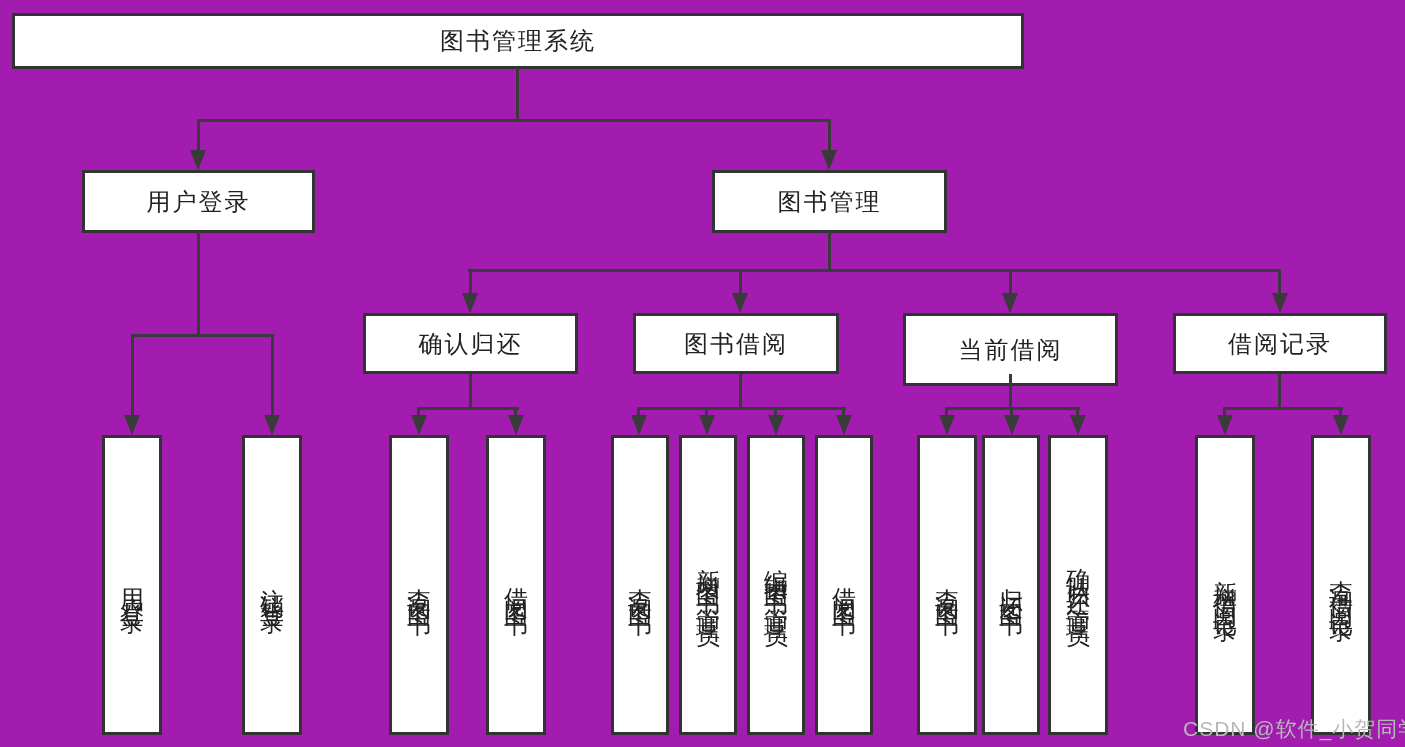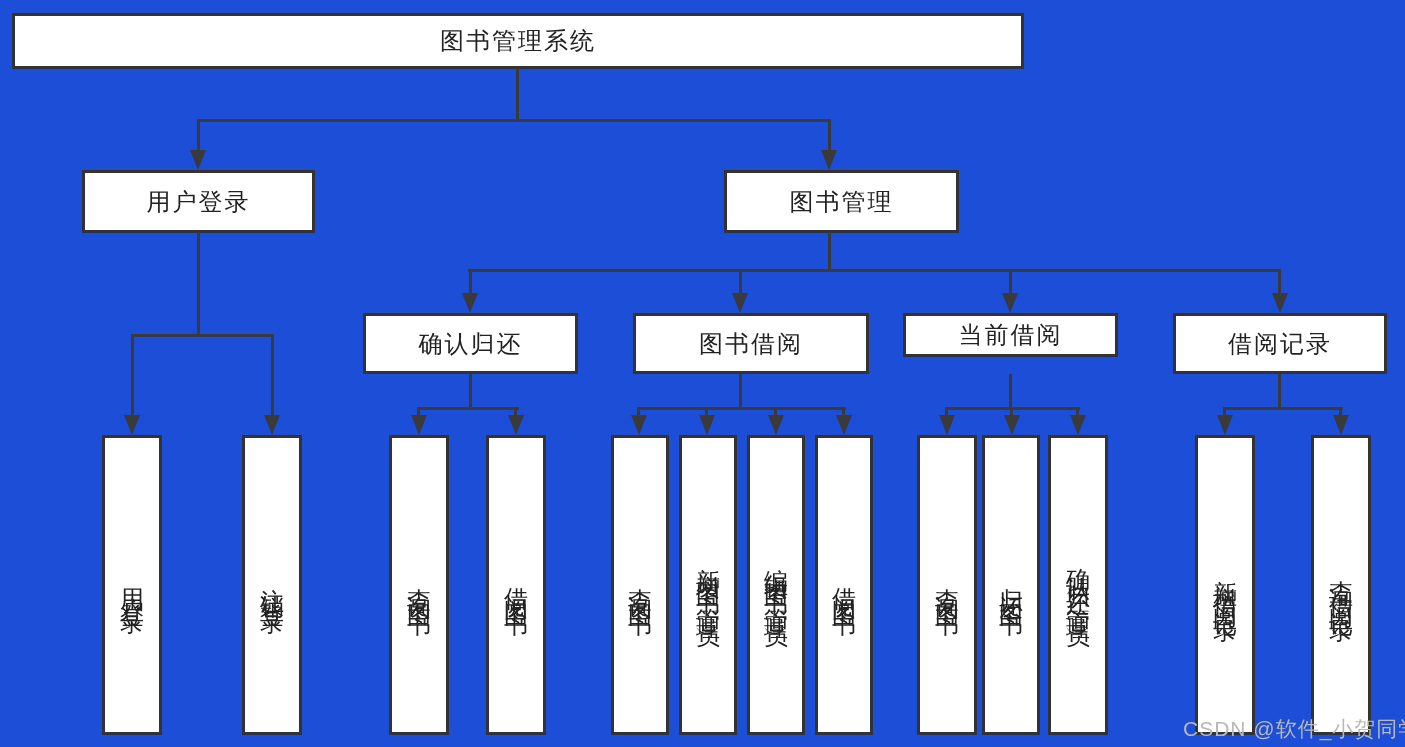--- a/index.html
+++ b/index.html
@@ -1,20 +1,20 @@
 <!DOCTYPE html>
 <html><head>
 <meta charset="utf-8">
 <style>
   html, body { margin: 0; padding: 0; background: #ffffff; }
   .stage {
     position: relative;
     width: 1405px;
     height: 747px;
-    background: #1d4ed8;
+    background: #a21caf;
     font-family: "Liberation Sans", "DejaVu Sans", sans-serif;
     overflow: hidden;
   }
   .box {
     position: absolute;
     background: #ffffff;
     border: 3px solid #333333;
     box-sizing: border-box;
     display: flex;
     align-items: center;
@@ -61,43 +61,43 @@
   <div class="box" style="left:12px; top:13px; width:1012px; height:56px;">图书管理系统</div>
 
   <div class="line" style="left:516px; top:68px; width:3px; height:53px;"></div>
   <div class="line" style="left:197px; top:119px; width:634px; height:3px;"></div>
   <div class="line" style="left:197px; top:119px; width:3px; height:33px;"></div>
   <div class="arrow" style="left:190px; top:150px;"></div>
   <div class="line" style="left:828px; top:119px; width:3px; height:33px;"></div>
   <div class="arrow" style="left:821px; top:150px;"></div>
 
   <div class="box" style="left:82px; top:170px; width:233px; height:63px;">用户登录</div>
-  <div class="box" style="left:712px; top:170px; width:235px; height:63px;margin-left:12px;">图书管理</div>
+  <div class="box" style="left:712px; top:170px; width:235px; height:63px;">图书管理</div>
 
   <div class="line" style="left:197px; top:232px; width:3px; height:104px;"></div>
   <div class="line" style="left:131px; top:334px; width:143px; height:3px;"></div>
   <div class="line" style="left:131px; top:334px; width:3px; height:84px;"></div>
   <div class="arrow" style="left:124px; top:415px;"></div>
   <div class="line" style="left:271px; top:334px; width:3px; height:84px;"></div>
   <div class="arrow" style="left:264px; top:415px;"></div>
 
   <div class="line" style="left:828px; top:232px; width:3px; height:40px;"></div>
   <div class="line" style="left:468px; top:269px; width:813px; height:3px;"></div>
   <div class="line" style="left:469px; top:269px; width:3px; height:26px;"></div>
   <div class="arrow" style="left:462px; top:293px;"></div>
   <div class="line" style="left:739px; top:269px; width:3px; height:26px;"></div>
   <div class="arrow" style="left:732px; top:293px;"></div>
   <div class="line" style="left:1009px; top:269px; width:3px; height:26px;"></div>
   <div class="arrow" style="left:1002px; top:293px;"></div>
   <div class="line" style="left:1278px; top:269px; width:3px; height:26px;"></div>
   <div class="arrow" style="left:1272px; top:293px;"></div>
 
   <div class="box" style="left:363px; top:313px; width:215px; height:61px;">确认归还</div>
-  <div class="box" style="left:633px; top:313px; width:236px; height:61px;">图书借阅</div>
-  <div class="box" style="left:903px; top:313px; width:215px; height:44px;">当前借阅</div>
+  <div class="box" style="left:633px; top:313px; width:206px; height:61px;">图书借阅</div>
+  <div class="box" style="left:903px; top:313px; width:215px; height:73px;">当前借阅</div>
   <div class="box" style="left:1173px; top:313px; width:214px; height:61px;">借阅记录</div>
 
   <div class="line" style="left:469px; top:374px; width:3px; height:36px;"></div>
   <div class="line" style="left:417px; top:407px; width:102px; height:3px;"></div>
   <div class="line" style="left:417px; top:407px; width:3px; height:12px;"></div>
   <div class="arrow" style="left:411px; top:415px;"></div>
   <div class="line" style="left:514px; top:407px; width:3px; height:12px;"></div>
   <div class="arrow" style="left:508px; top:415px;"></div>
 
   <div class="line" style="left:739px; top:374px; width:3px; height:36px;"></div>

